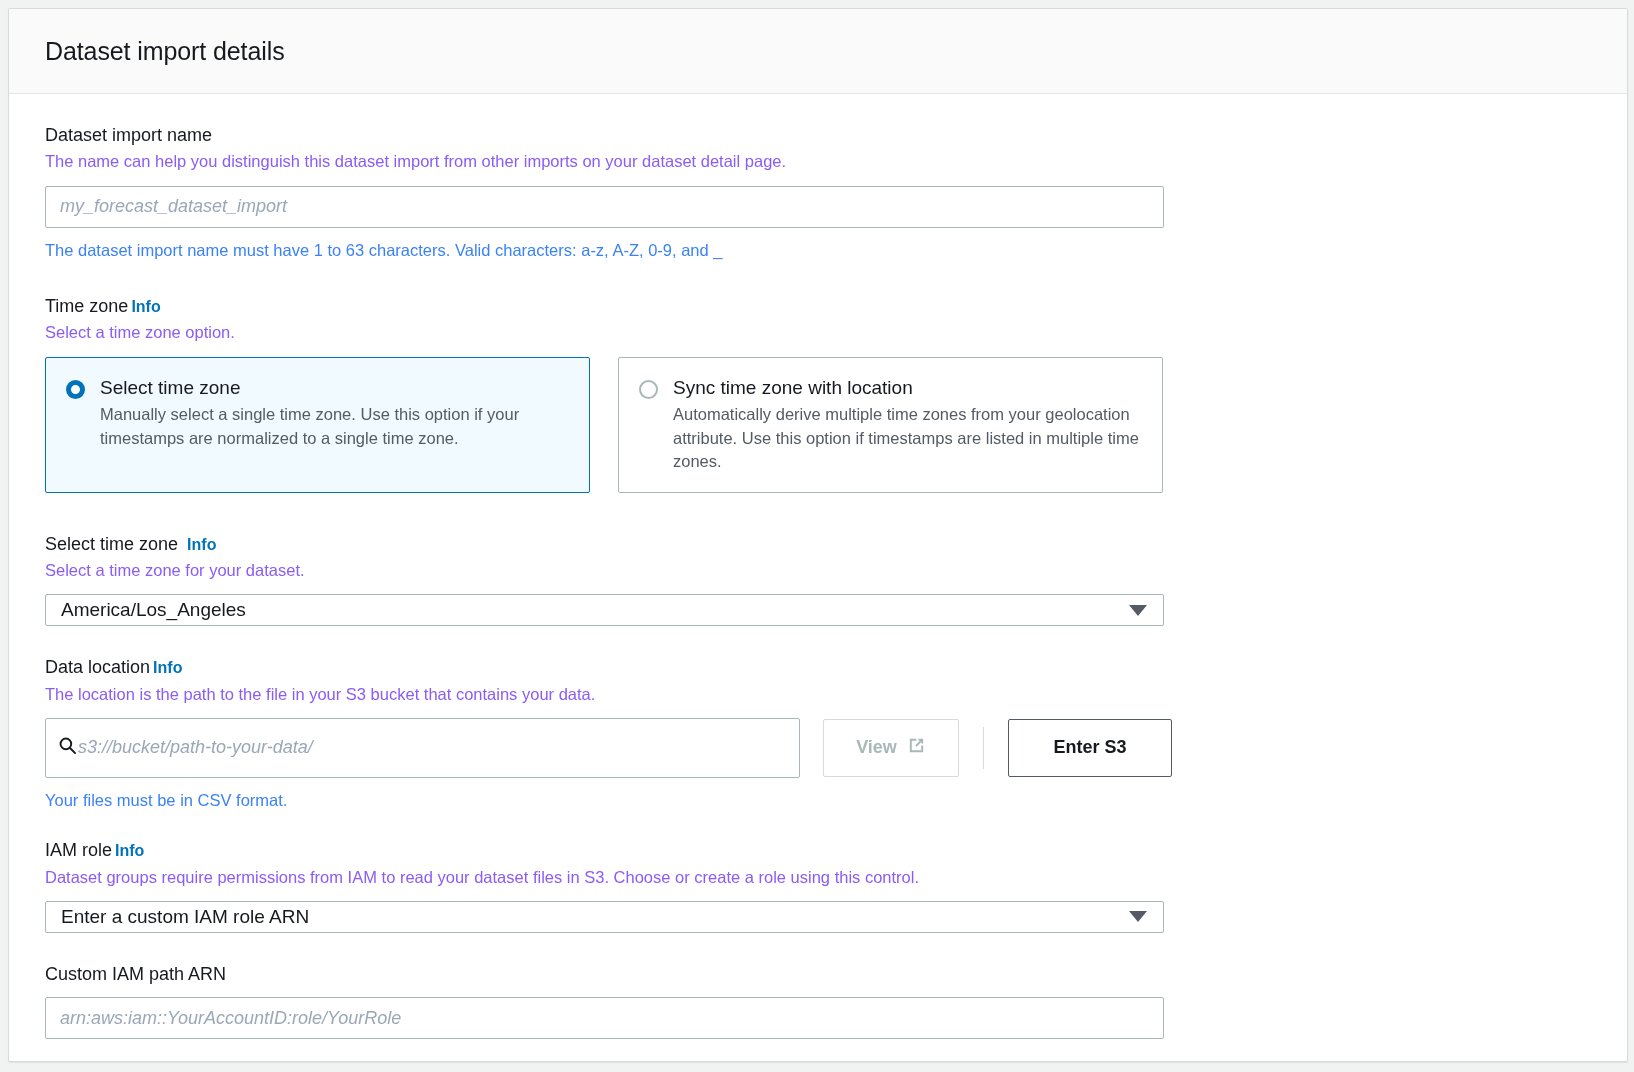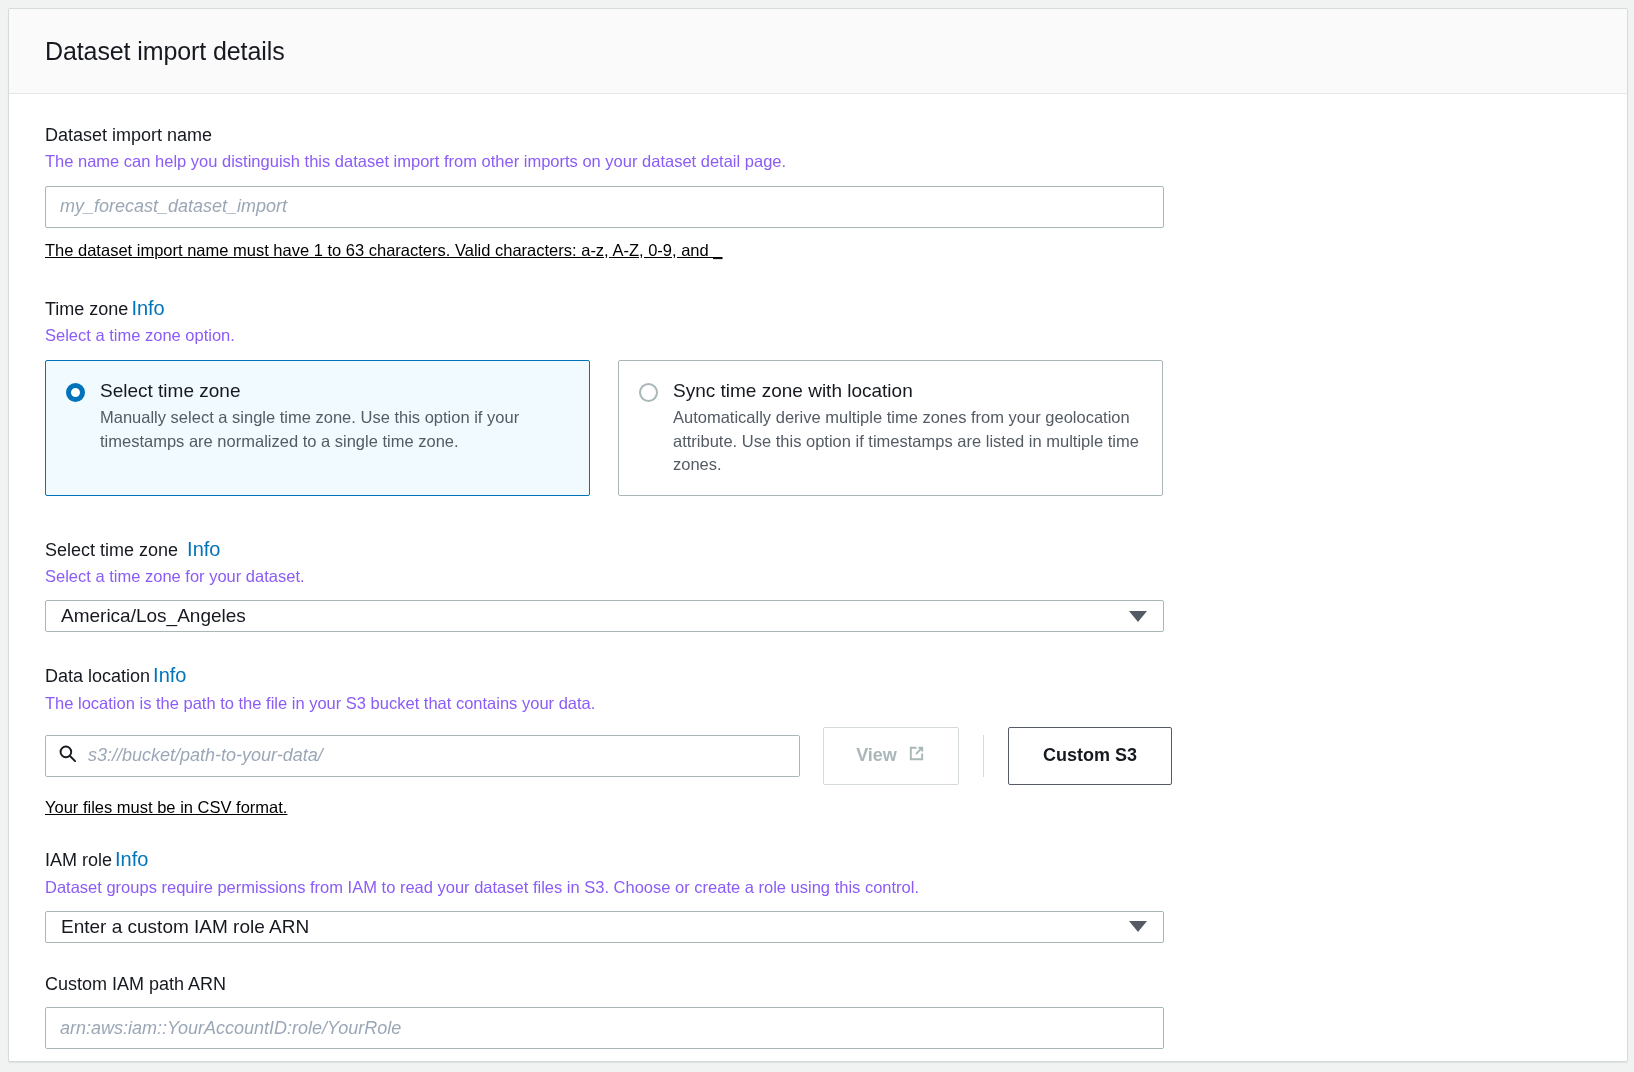--- a/index.html
+++ b/index.html
@@ -58,41 +58,40 @@
   .field { margin-bottom: 0; }
 
   .field-label {
     font-size: 18px;
     color: #16191f;
     line-height: 1.3;
     margin-bottom: 3px;
   }
   .field-label .info-link {
     color: #0073bb;
-    font-weight: normal;
-    font-size: 20px;
+    font-weight: bold;
+    font-size: 16px;
     margin-left: 3px;
     cursor: pointer;
     text-decoration: none;
   }
   .field-label .info-link.spaced { margin-left: 9px; }
 
   .field-desc {
     font-size: 16.5px;
     color: #8b5cf6;
     line-height: 1.35;
     margin-bottom: 13px;
   }
 
   .field-hint {
     font-size: 16.5px;
-    color: #000000;
+    color: #3b82f6;
     line-height: 1.35;
     margin-top: 11px;
-    text-decoration: underline;
   }
 
   .text-input {
     box-sizing: border-box;
     width: 1119px;
     height: 42px;
     border: 1px solid #aab7b8;
     border-radius: 2px;
     background: #fff;
     font-family: "Liberation Sans", sans-serif;
@@ -185,28 +184,28 @@
   
   .locate-row {
     display: flex;
     align-items: center;
     gap: 0;
   }
   .search-wrap {
     box-sizing: border-box;
     position: relative;
     width: 755px;
-    height: 42px;
+    height: 60px;
     border: 1px solid #aab7b8;
     border-radius: 2px;
     background: #fff;
     display: flex;
     align-items: center;
     padding: 0 12px;
-    gap: 11px;
+    gap: 1px;
   }
   .search-icon { flex: 0 0 auto; display:block; }
   .search-input {
     flex: 1 1 auto;
     border: none;
     outline: none;
     background: transparent;
     font-family: "Liberation Sans", sans-serif;
     font-size: 18px;
     color: #16191f;
@@ -342,21 +341,21 @@
               <svg width="19" height="19" viewBox="0 0 20 20" fill="none" xmlns="http://www.w3.org/2000/svg">
                 <path d="M3 3 H10 V5 H5 V15 H15 V10 H17 V17 H3 Z" fill="#aab7b8"></path>
                 <path d="M12 3 H17 V8 H15 V6.4 L10.2 11.2 L8.8 9.8 L13.6 5 H12 Z" fill="#aab7b8"></path>
               </svg>
             </span>
           </div>
 
           <div class="divider-v"></div>
 
           <div class="btn btn-browse">
-            <span>Custom S3</span>
+            <span>Enter S3</span>
           </div>
         </div>
 
         <div class="field-hint">Your files must be in CSV format.</div>
       </div>
 
       <div class="spacer-28"></div>
 
       <div class="field">
         <div class="field-label">

